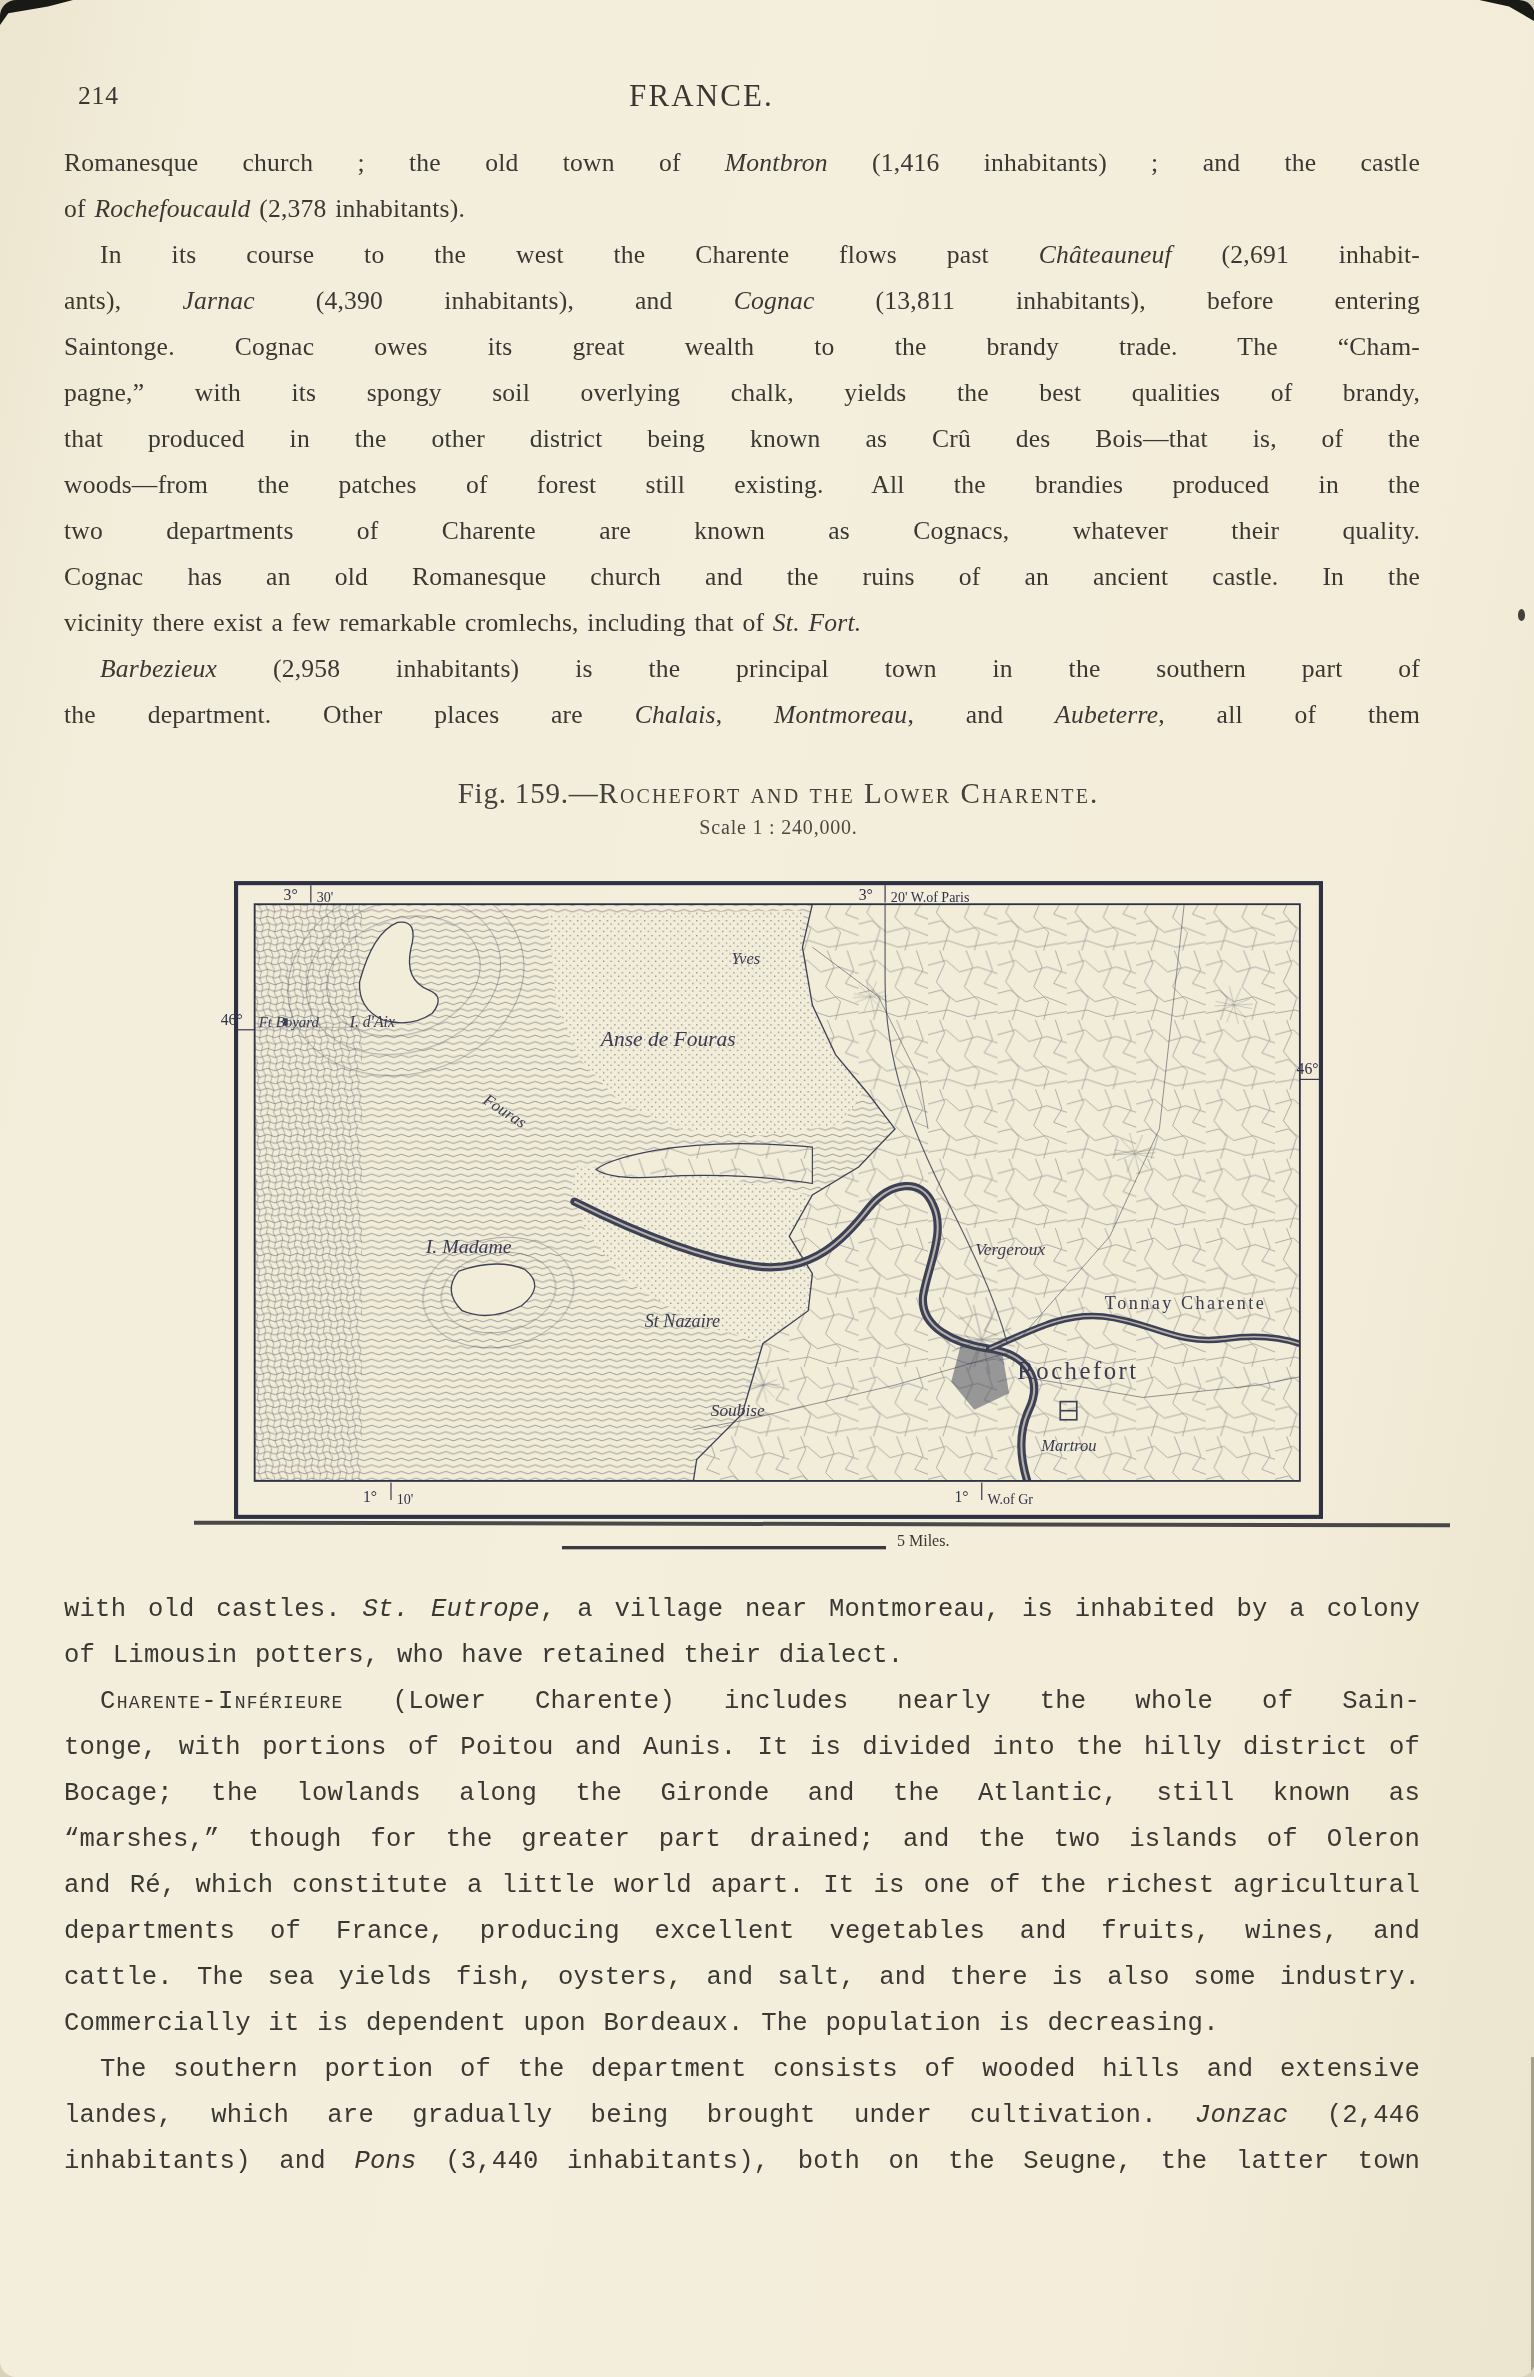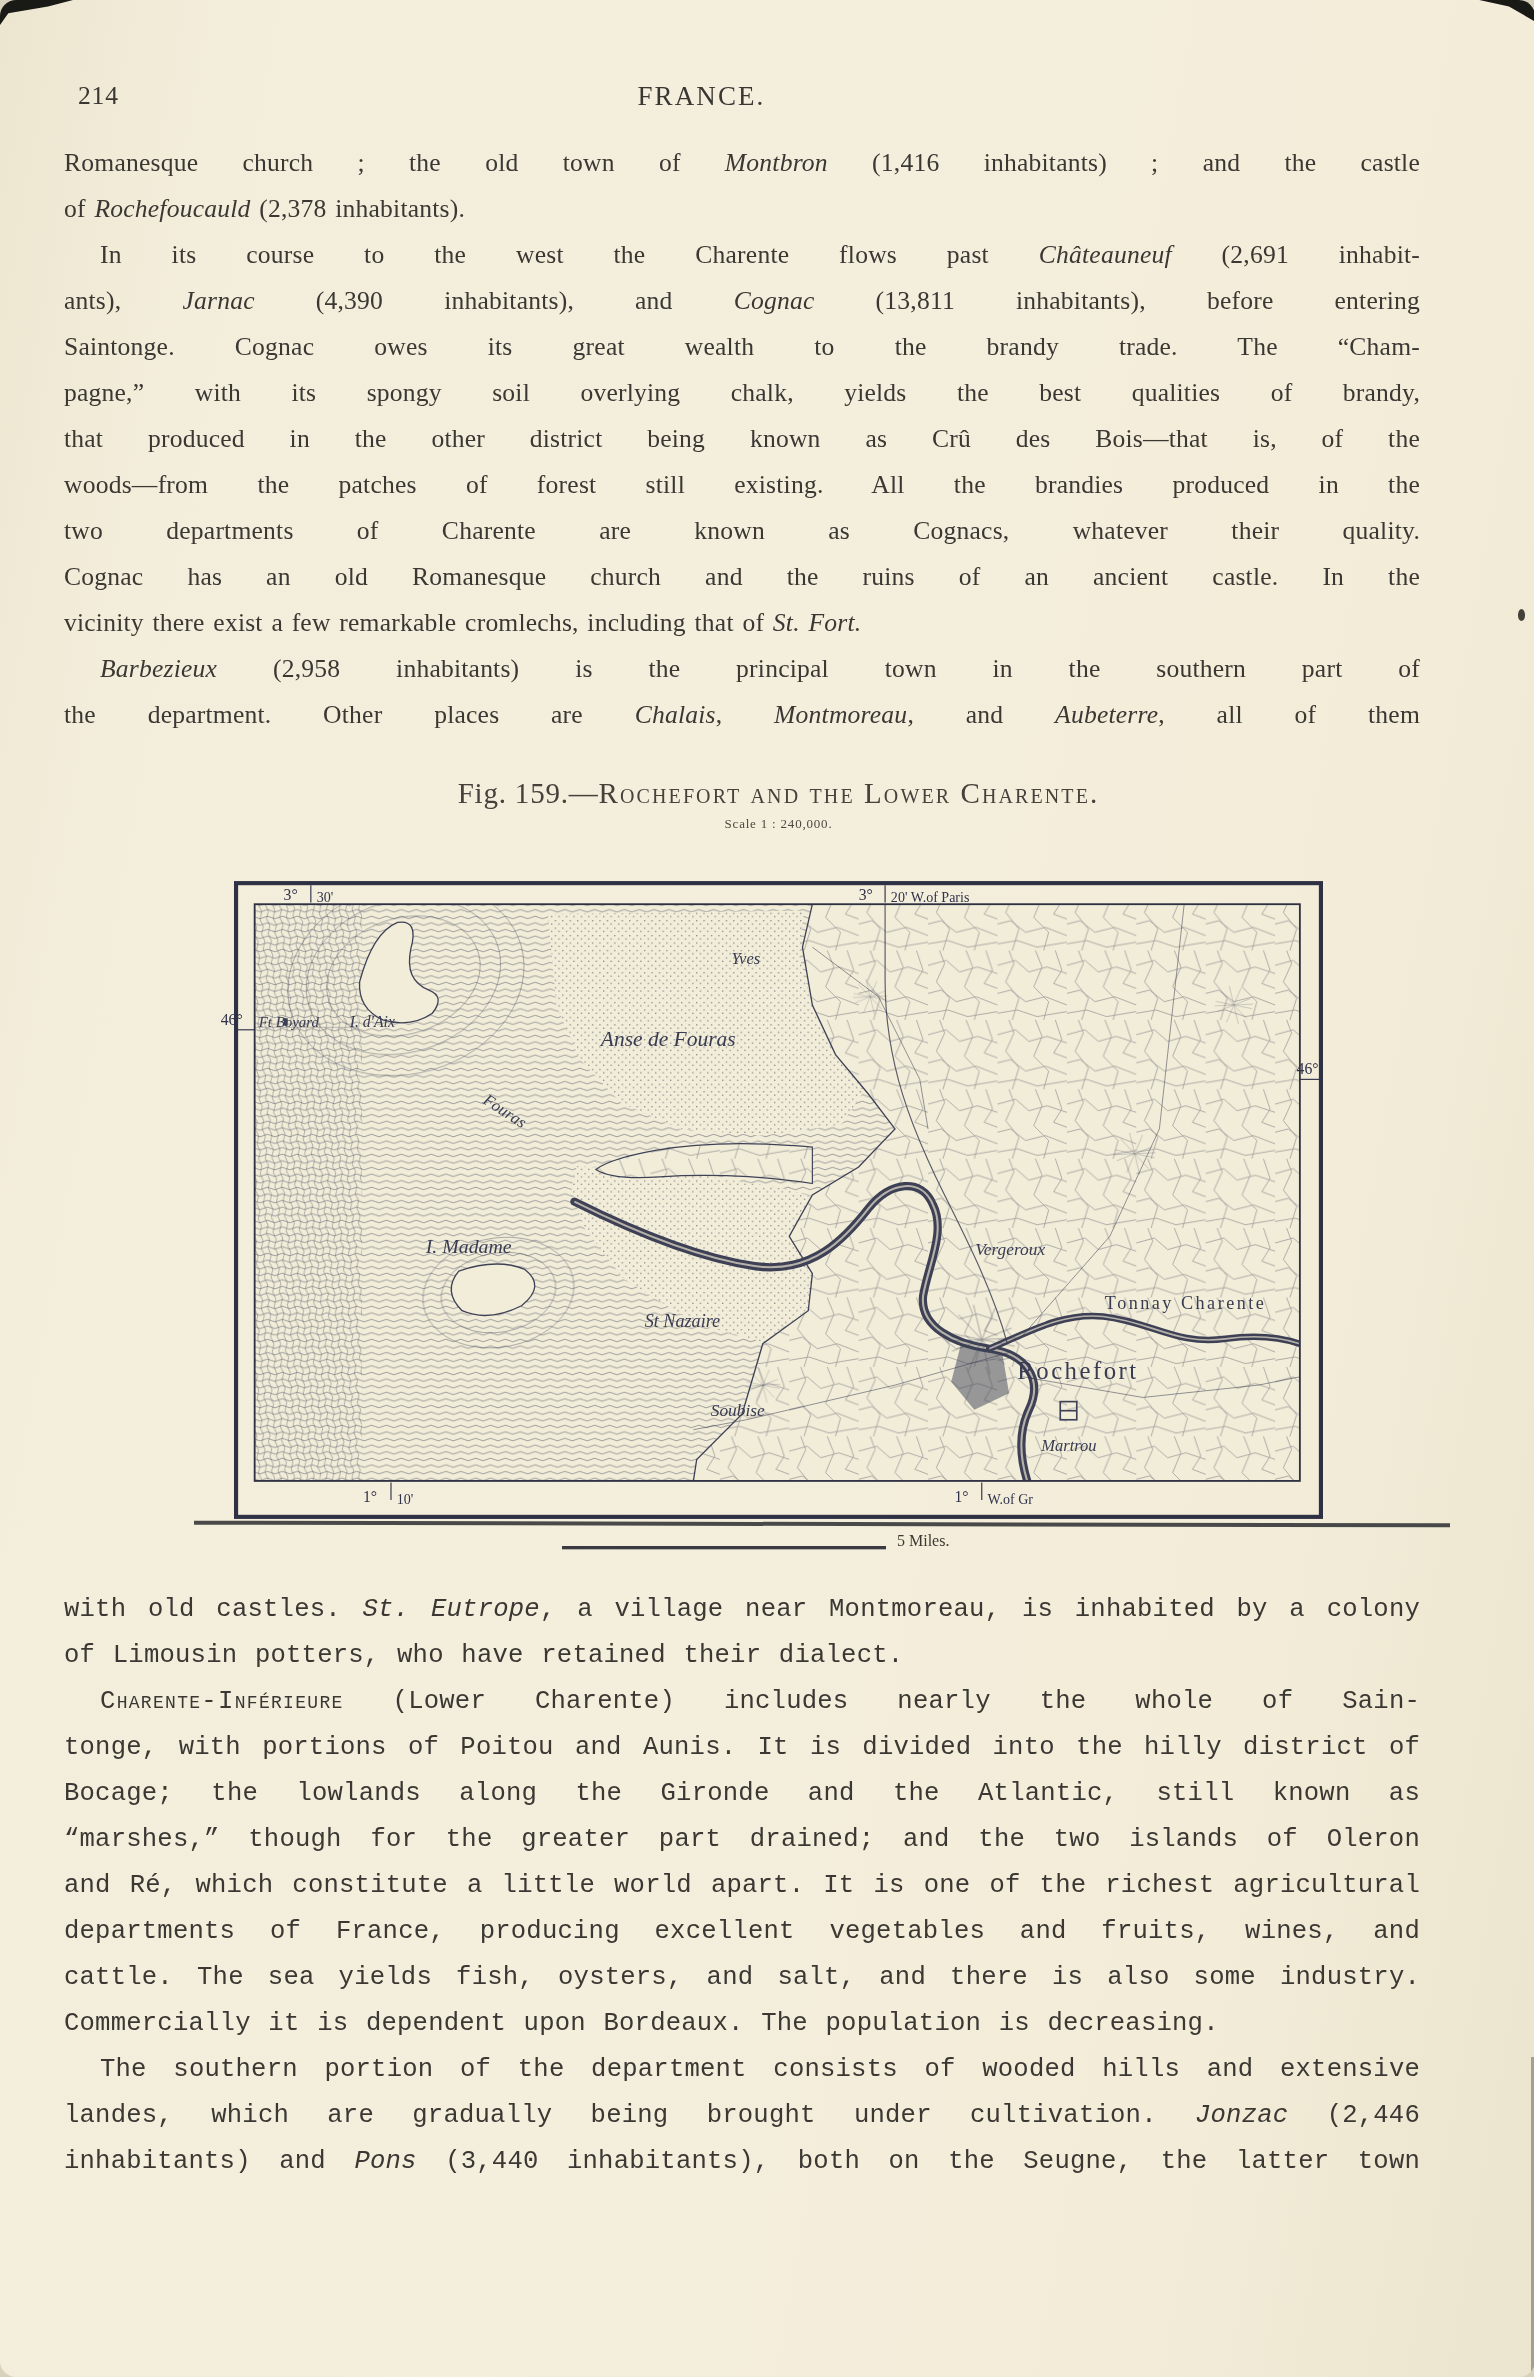--- a/index.html
+++ b/index.html
@@ -13,34 +13,34 @@
   
   .corner-tl{position:absolute;left:0;top:0;width:76px;height:25px;background:#191915;
     clip-path:polygon(0 0,73px 0,48px 6.6px,8.3px 13.2px,0 25px);}
   .corner-tr{position:absolute;right:0;top:0;width:64px;height:21.5px;background:#191915;
     clip-path:polygon(8.3px 0,64px 0,64px 21.5px,38px 6.6px);}
   .edge-r{position:absolute;right:0;top:2057px;width:4.1px;height:321px;background:#6b6552;opacity:.55;}
   .speck{position:absolute;left:1518px;top:609px;width:7.4px;height:12.4px;background:#23231f;border-radius:50%;opacity:.85;}
   
   .hdr{position:absolute;top:73px;left:78px;width:1356px;height:46px;line-height:46px;font-size:25.6px;letter-spacing:0.8px;}
   .hdr .pn{position:absolute;left:0;top:0;}
-  .hdr .rt{position:absolute;left:0;top:0;width:1247px;text-align:center;letter-spacing:2.1px;font-size:27px;}
+  .hdr .rt{position:absolute;left:0;top:0;width:1247px;text-align:center;letter-spacing:2.1px;font-size:31px;}
   
   .textblock{position:absolute;left:64px;width:1356px;font-size:25.6px;letter-spacing:0.2px;word-spacing:2.1px;color:#3b3834;}
   #tb-upper{top:140px;}
   #tb-lower{top:1587px;font-family:Liberation Mono, monospace;}
   .line{line-height:46px;height:46px;text-align:justify;text-align-last:justify;overflow:visible;}
   .line.rag{text-align-last:left;}
   .para.indent .line:first-child{padding-left:36px;}
   .seg-i{font-style:italic;}
   .seg-sc{font-variant:small-caps;letter-spacing:1.3px;}
   
   .fig-caption{position:absolute;left:234px;top:777px;width:1089px;text-align:center;font-size:29px;color:#45413b;letter-spacing:0.8px;}
   .fig-caption .sc2{font-variant:small-caps;letter-spacing:2.1px;}
-  .fig-scale{position:absolute;left:234px;top:816px;width:1089px;text-align:center;font-size:13px;color:#4c4840;letter-spacing:0.8px;}
+  .fig-scale{position:absolute;left:234px;top:816px;width:1089px;text-align:center;font-size:20px;color:#4c4840;letter-spacing:0.8px;}
   
   .map-wrap{position:absolute;left:234px;top:881px;width:1089px;height:638px;}
   svg{overflow:visible;}
   .mg{fill:#30324a;font-size:19px;font-family:"Liberation Serif","DejaVu Serif",serif;}
   .mg-min{font-size:17px;}
   .gridline{stroke:#30324a;stroke-width:1.4;}
   .ml{fill:#383b52;font-family:"Liberation Serif","DejaVu Serif",serif;}
   .mli{font-style:italic;}
   .mlu{letter-spacing:3px;}
   .under-map-shadow{position:absolute;left:194px;top:1522px;width:1256px;height:4.1px;background:#2b2b2f;opacity:.85;transform:rotate(.12deg);}

